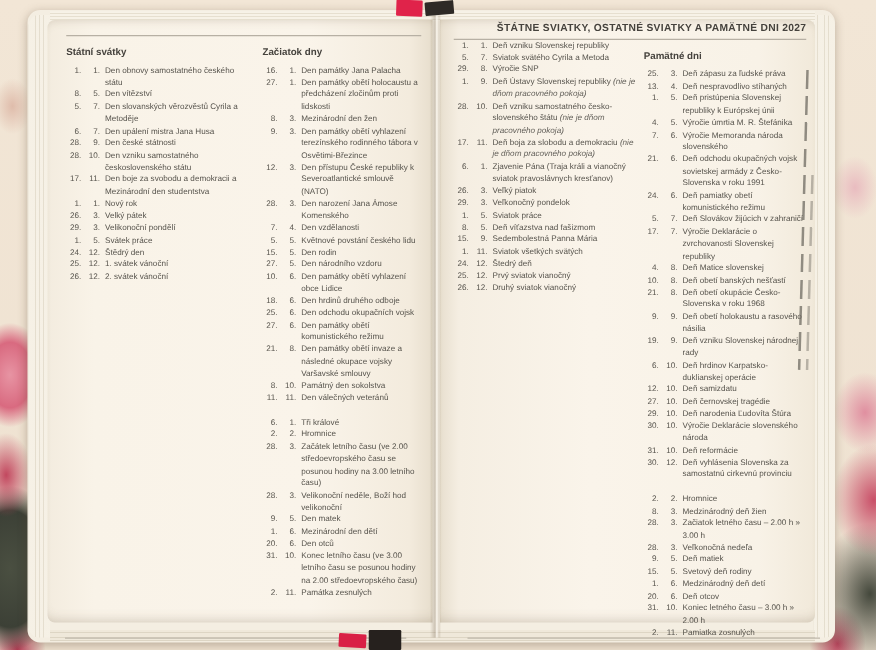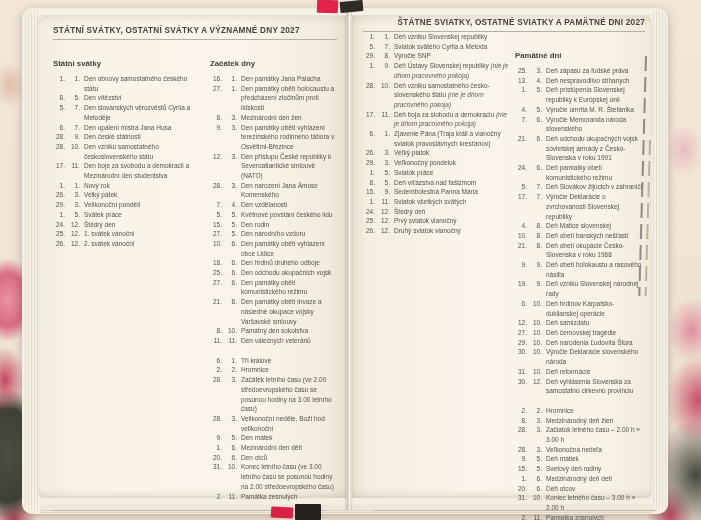--- a/index.html
+++ b/index.html
@@ -71,21 +71,21 @@
   }
   .page-right .page-title{text-align:right;}
   .title-rule{border:0;border-top:1px solid #b7b0a4;margin:3px 0 0 0;}
   .cols{display:flex;}
   .page-left  .col1{width:150px;margin-right:7px;}
   .page-left  .col2{flex:1;min-width:0;}
   .page-right .col1{width:146px;margin-right:6px;}
   .page-right .col2{flex:1;min-width:0;}
   .sec-heading{
     font-size:7.8px;font-weight:bold;color:#45423d;line-height:10px;
-    margin:19px 0 5px 0;min-height:10px;
+    margin:8px 0 5px 0;min-height:10px;
   }
   .row{
     display:grid;grid-template-columns:12px 11px 1fr;column-gap:4px;
     font-size:6.5px;line-height:9.7px;color:#56534c;
   }
   .row .d,.row .m{text-align:right;white-space:nowrap;}
   .row .t{min-width:0;}
   .note{font-style:italic;color:#63605a;}
   .gap{height:10px;}
   .footer-rule{
@@ -113,21 +113,20 @@
 
 <div class="cover"></div>
 <div class="book"></div>
 <div class="stack-left"></div>
 <div class="stack-right"></div>
 <div class="stack-top"></div>
 <div class="stack-bottom"></div>
 
 <div class="page page-left">
   <div class="page-inner">
-    <div class="page-title">STÁTNÍ SVÁTKY, OSTATNÍ SVÁTKY A VÝZNAMNÉ DNY 2027</div>
     <hr class="title-rule">
     <div class="cols">
       <div class="col1">
 
           <div class="sec-heading">Státní svátky</div>
 
           <div class="row">
             <span class="d">1.</span>
             <span class="m">1.</span>
             <span class="t"><span>Den obnovy samostatného českého státu</span> </span>
@@ -207,21 +206,21 @@
           </div>
 
           <div class="row">
             <span class="d">26.</span>
             <span class="m">12.</span>
             <span class="t"><span>2. svátek vánoční</span> </span>
           </div>
         </div>
       <div class="col2">
 
-          <div class="sec-heading">Začátek dny</div>
+          <div class="sec-heading">Začiatok dny</div>
 
           <div class="row">
             <span class="d">16.</span>
             <span class="m">1.</span>
             <span class="t"><span>Den památky Jana Palacha</span> </span>
           </div>
 
           <div class="row">
             <span class="d">27.</span>
             <span class="m">1.</span>

